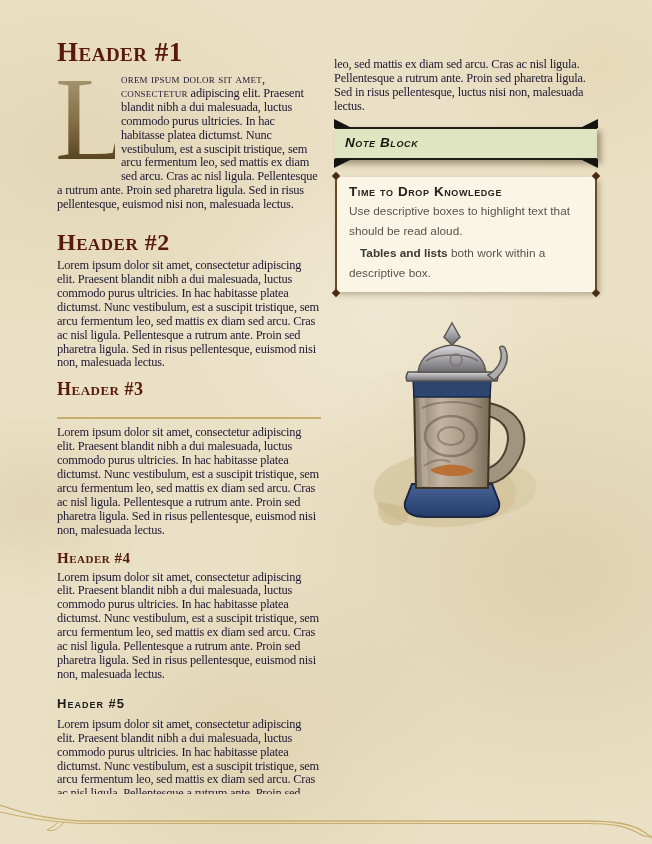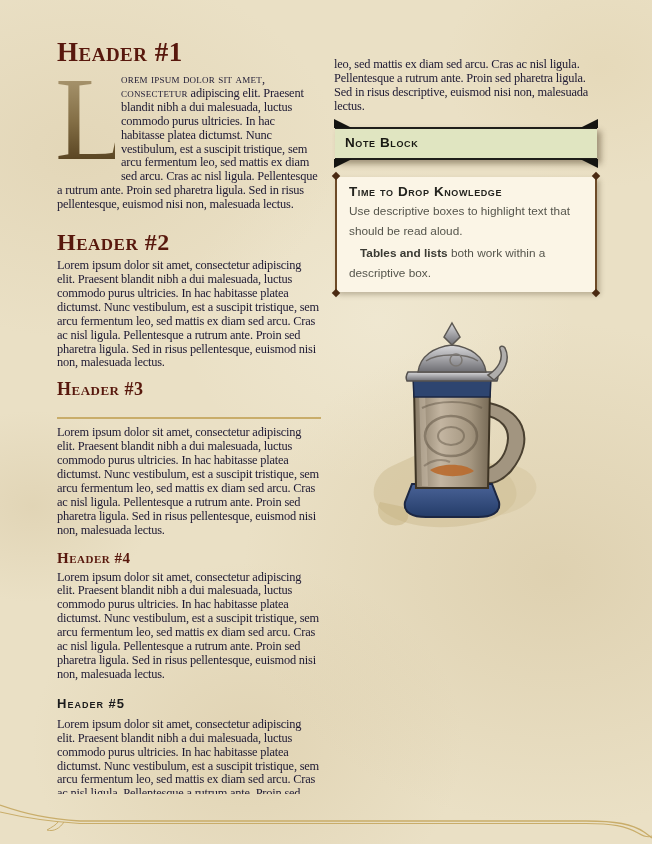--- a/index.html
+++ b/index.html
@@ -41,20 +41,21 @@
     background:linear-gradient(180deg,#a8956e 0%, #846f46 45%, #4b3616 100%);
     -webkit-background-clip:text; background-clip:text; color:transparent;
   }
   .lead-caps { font-variant:small-caps; letter-spacing:.2px; }
 
   
   .note {
     position:relative; margin:13px 1px 0 1px; padding:6px 16px 8px 10px;
     background:#e0e5c1; border-top:2px solid #1f1e1a; border-bottom:2px solid #1f1e1a;
     box-shadow:4px 4px 6px rgba(70,55,30,.45);
+    font-style:italic;
   }
   .note-corner { position:absolute; width:0; height:0; }
   .nc-tl { top:-10px; left:-1px;  border-bottom:9px solid #141411; border-right:18px solid transparent; }
   .nc-tr { top:-10px; right:-1px; border-bottom:9px solid #141411; border-left:18px solid transparent; }
   .nc-bl { bottom:-10px; left:-1px;  border-top:9px solid #141411; border-right:18px solid transparent; }
   .nc-br { bottom:-10px; right:-1px; border-top:9px solid #141411; border-left:18px solid transparent; }
   .note-title { font-family:"Liberation Sans", sans-serif; font-variant:small-caps; font-weight:700;
                 font-size:13.5px; letter-spacing:.6px; color:#191914; }
   .note-text  { font-family:"Liberation Sans", sans-serif; font-size:11.5px; color:#5d5d54; margin-top:1px; }
 
@@ -98,21 +99,21 @@
     <h4 class="doc-h4">Header #4</h4>
     <p class="body-text">Lorem ipsum dolor sit amet, consectetur adipiscing elit. Praesent blandit nibh a dui malesuada, luctus commodo purus ultricies. In hac habitasse platea dictumst. Nunc vestibulum, est a suscipit tristique, sem arcu fermentum leo, sed mattis ex diam sed arcu. Cras ac nisl ligula. Pellentesque a rutrum ante. Proin sed pharetra ligula. Sed in risus pellentesque, euismod nisi non, malesuada lectus.</p>
 
     <h5 class="doc-h5">Header #5</h5>
     <p class="body-text">Lorem ipsum dolor sit amet, consectetur adipiscing elit. Praesent blandit nibh a dui malesuada, luctus commodo purus ultricies. In hac habitasse platea dictumst. Nunc vestibulum, est a suscipit tristique, sem arcu fermentum leo, sed mattis ex diam sed arcu. Cras ac nisl ligula. Pellentesque a rutrum ante. Proin sed pharetra ligula. Sed in risus pellentesque, euismod nisi non, malesuada lectus.</p>
 
   </div>
 
   <div class="col col-right">
 
-    <p class="body-text">leo, sed mattis ex diam sed arcu. Cras ac nisl ligula. Pellentesque a rutrum ante. Proin sed pharetra ligula. Sed in risus descriptive, euismod nisi non, malesuada lectus.</p>
+    <p class="body-text">leo, sed mattis ex diam sed arcu. Cras ac nisl ligula. Pellentesque a rutrum ante. Proin sed pharetra ligula. Sed in risus pellentesque, luctus nisi non, malesuada lectus.</p>
 
     <div class="note">
       <span class="note-corner nc-tl"></span>
       <span class="note-corner nc-tr"></span>
       <span class="note-corner nc-bl"></span>
       <span class="note-corner nc-br"></span>
       <div class="note-title">Note Block</div>
     </div>
 
     <div class="descriptive">

